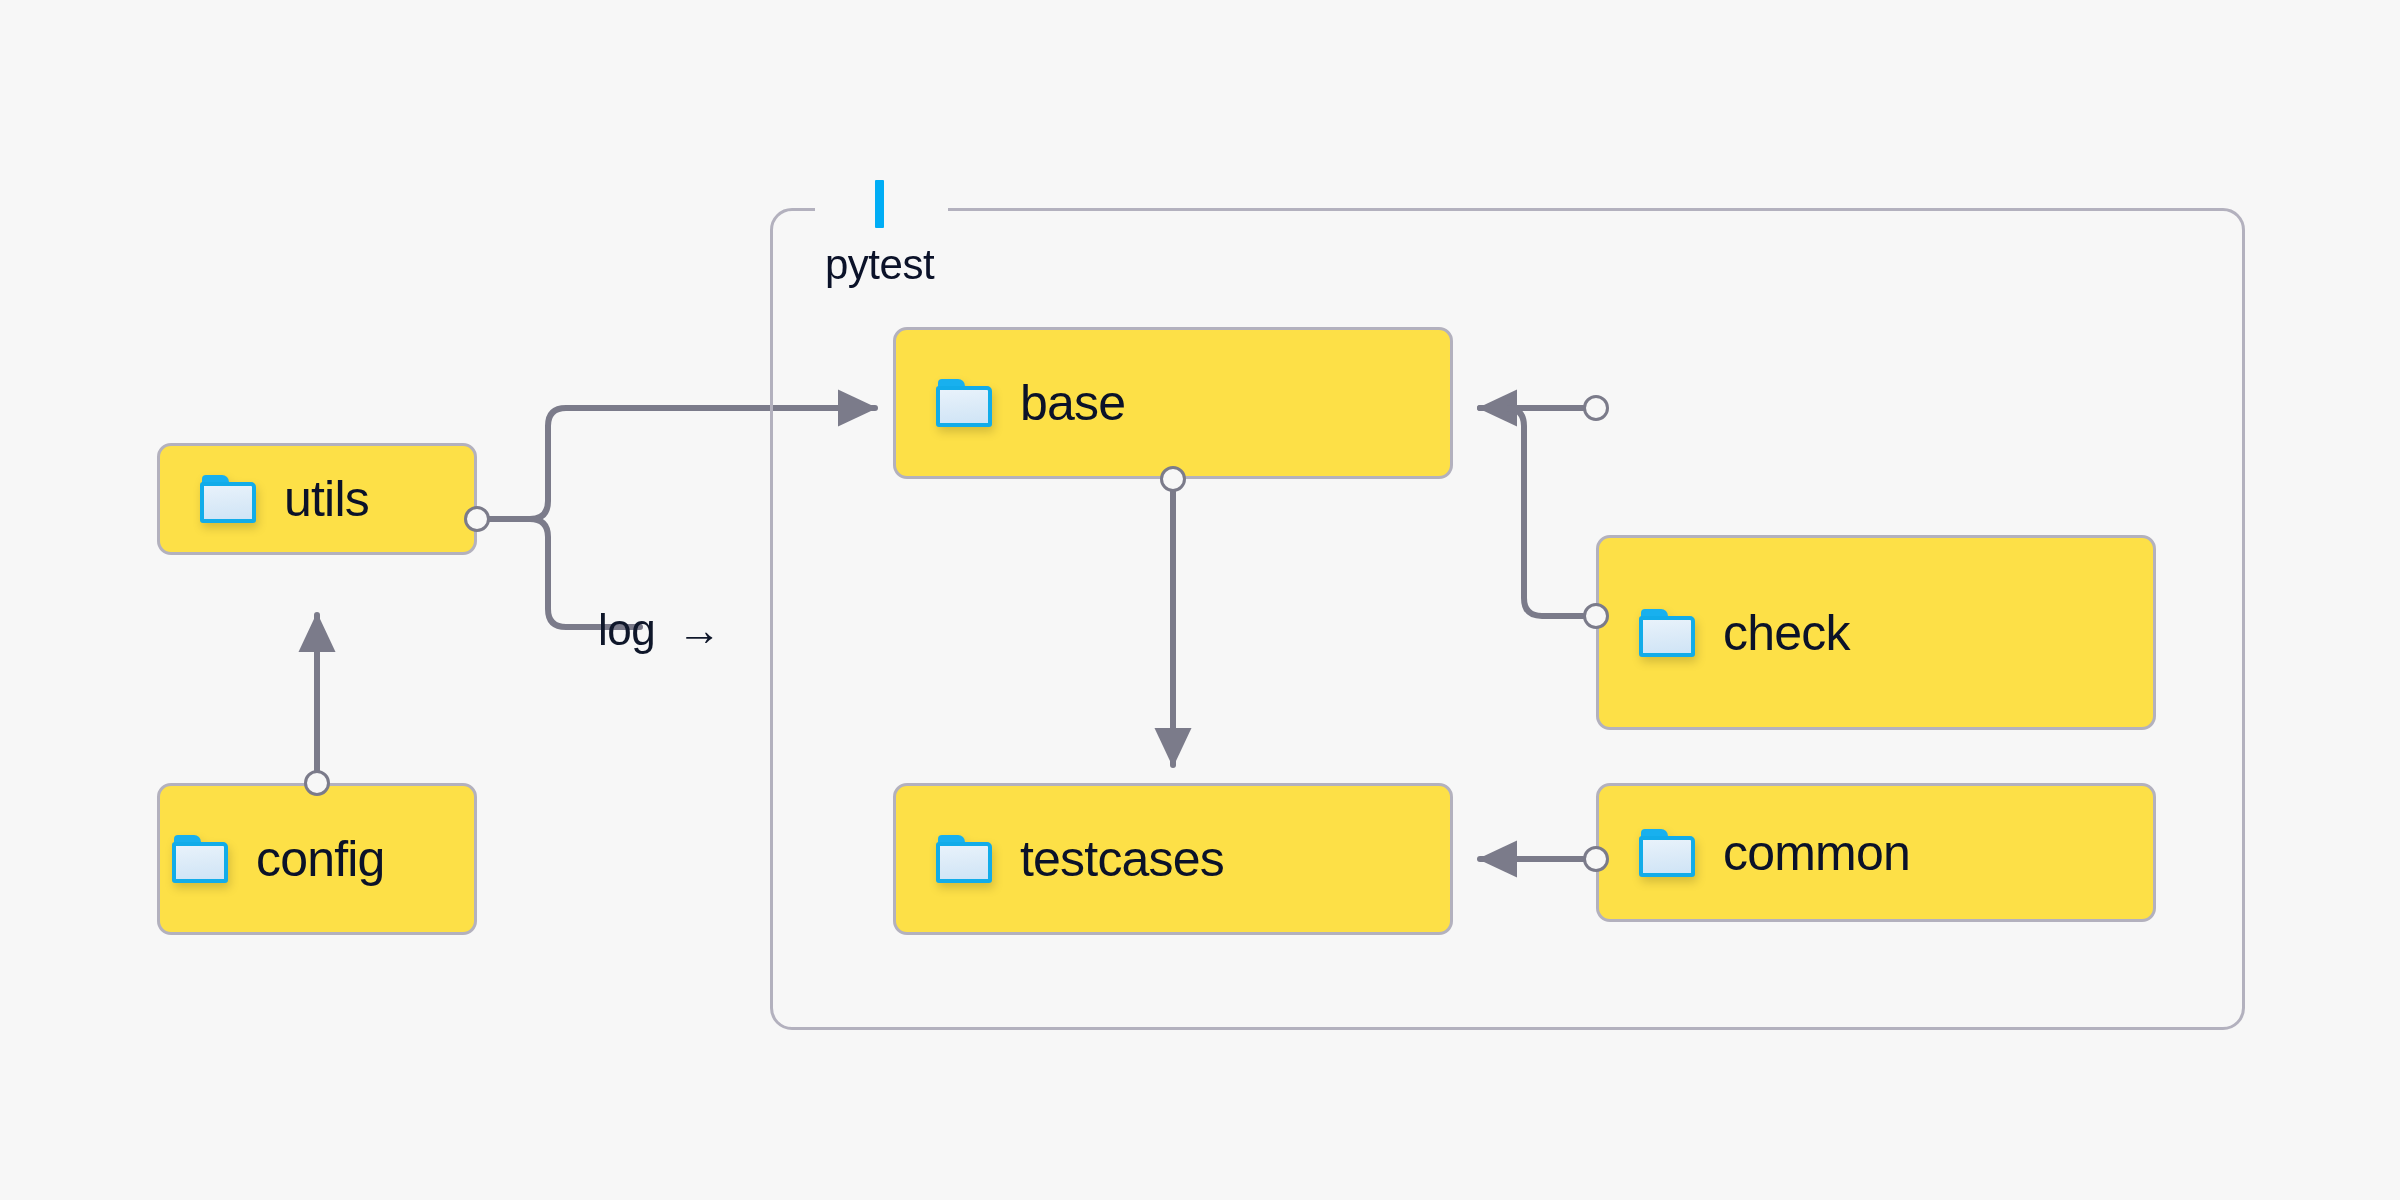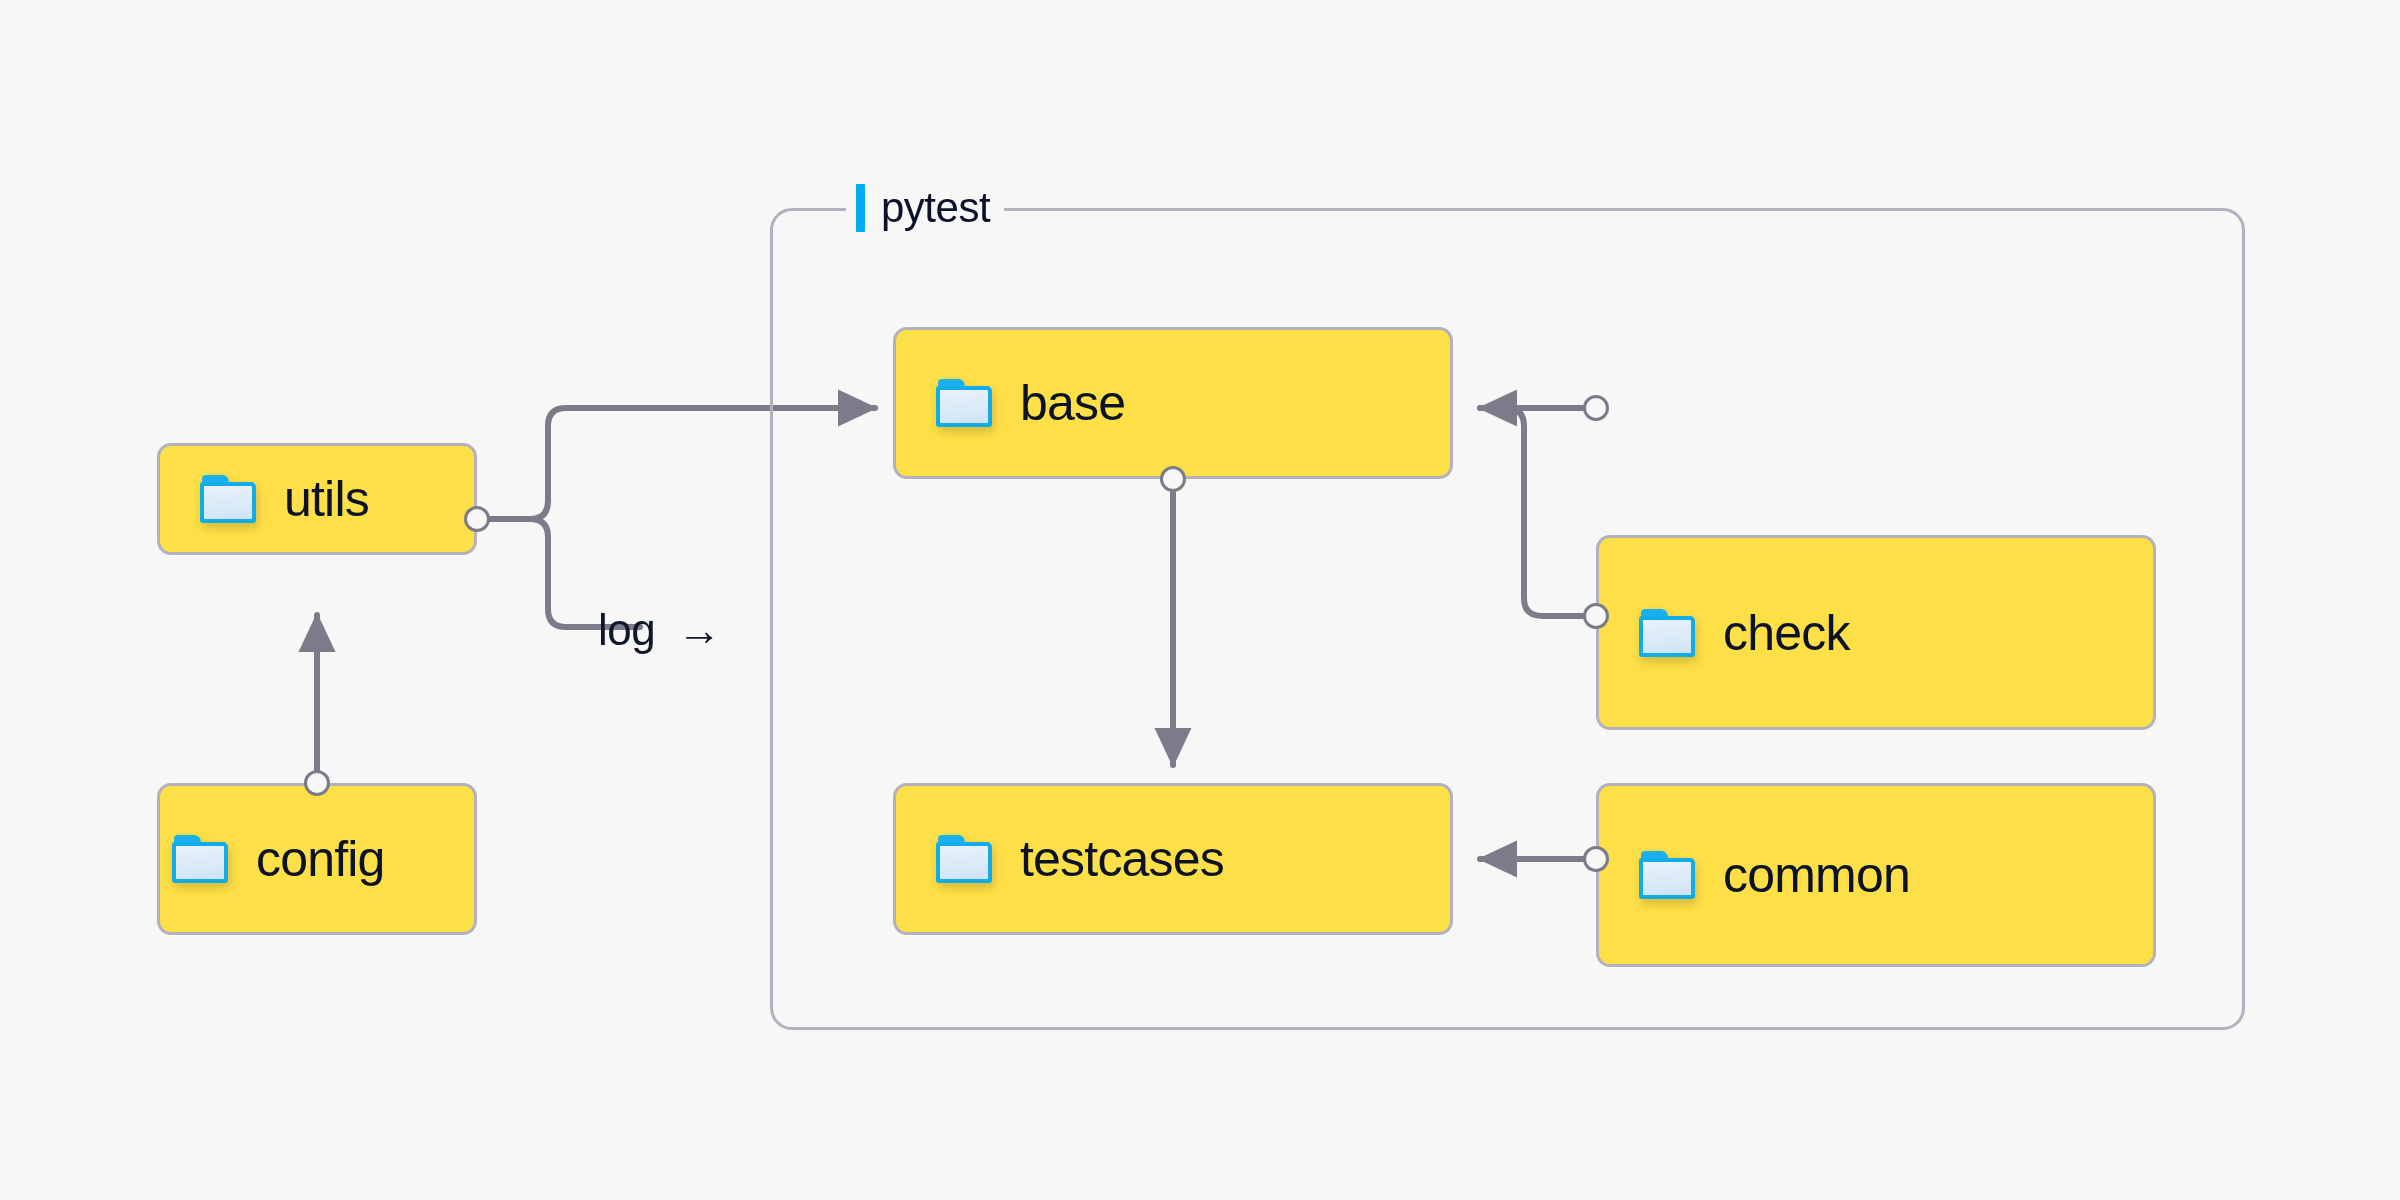--- a/index.html
+++ b/index.html
@@ -147,21 +147,21 @@
     <path d="M 1173 492 L 1173 765" fill="none" stroke="#7b7b8a" stroke-width="6" stroke-linecap="round" marker-end="url(#arrowhead)"></path>
 
     <path d="M 1583 408 L 1480 408" fill="none" stroke="#7b7b8a" stroke-width="6" stroke-linecap="round" marker-end="url(#arrowhead)"></path>
 
     <path d="M 1583 616 L 1542 616 Q 1524 616 1524 598 L 1524 426 Q 1524 408 1506 408 L 1480 408" fill="none" stroke="#7b7b8a" stroke-width="6" stroke-linecap="round"></path>
 
     <path d="M 1583 859 L 1480 859" fill="none" stroke="#7b7b8a" stroke-width="6" stroke-linecap="round" marker-end="url(#arrowhead)"></path>
   </svg>
 
   <div class="group-box" style="left:770px; top:208px; width:1475px; height:822px;"></div>
-  <div class="group-label" style="left:846px; top:180px;">
+  <div class="group-label" style="left:815px; top:180px;flex-direction:column;">
     <span class="group-accent"></span>
     <span class="group-label-text">pytest</span>
   </div>
 
   <div class="node" style="left:157px; top:443px; width:320px; height:112px;">
     <span class="folder-icon">
       <span class="tab"></span>
         <span class="body"></span>
     </span>
     <span class="node-label">utils</span>
@@ -193,21 +193,21 @@
 
 
   <div class="node" style="left:1596px; top:535px; width:560px; height:195px;">
     <span class="folder-icon">
       <span class="tab"></span>
         <span class="body"></span>
     </span>
     <span class="node-label">check</span>
   </div>
 
-  <div class="node" style="left:1596px; top:783px; width:560px; height:184px;text-align:right;">
+  <div class="node" style="left:1596px; top:783px; width:560px; height:139px;text-align:right;">
     <span class="folder-icon">
       <span class="tab"></span>
         <span class="body"></span>
     </span>
     <span class="node-label">common</span>
   </div>
 
   <span class="port" style="left:464px; top:506px;"></span>
   <span class="port" style="left:304px; top:770px;"></span>
   <span class="port" style="left:1160px; top:466px;"></span>

